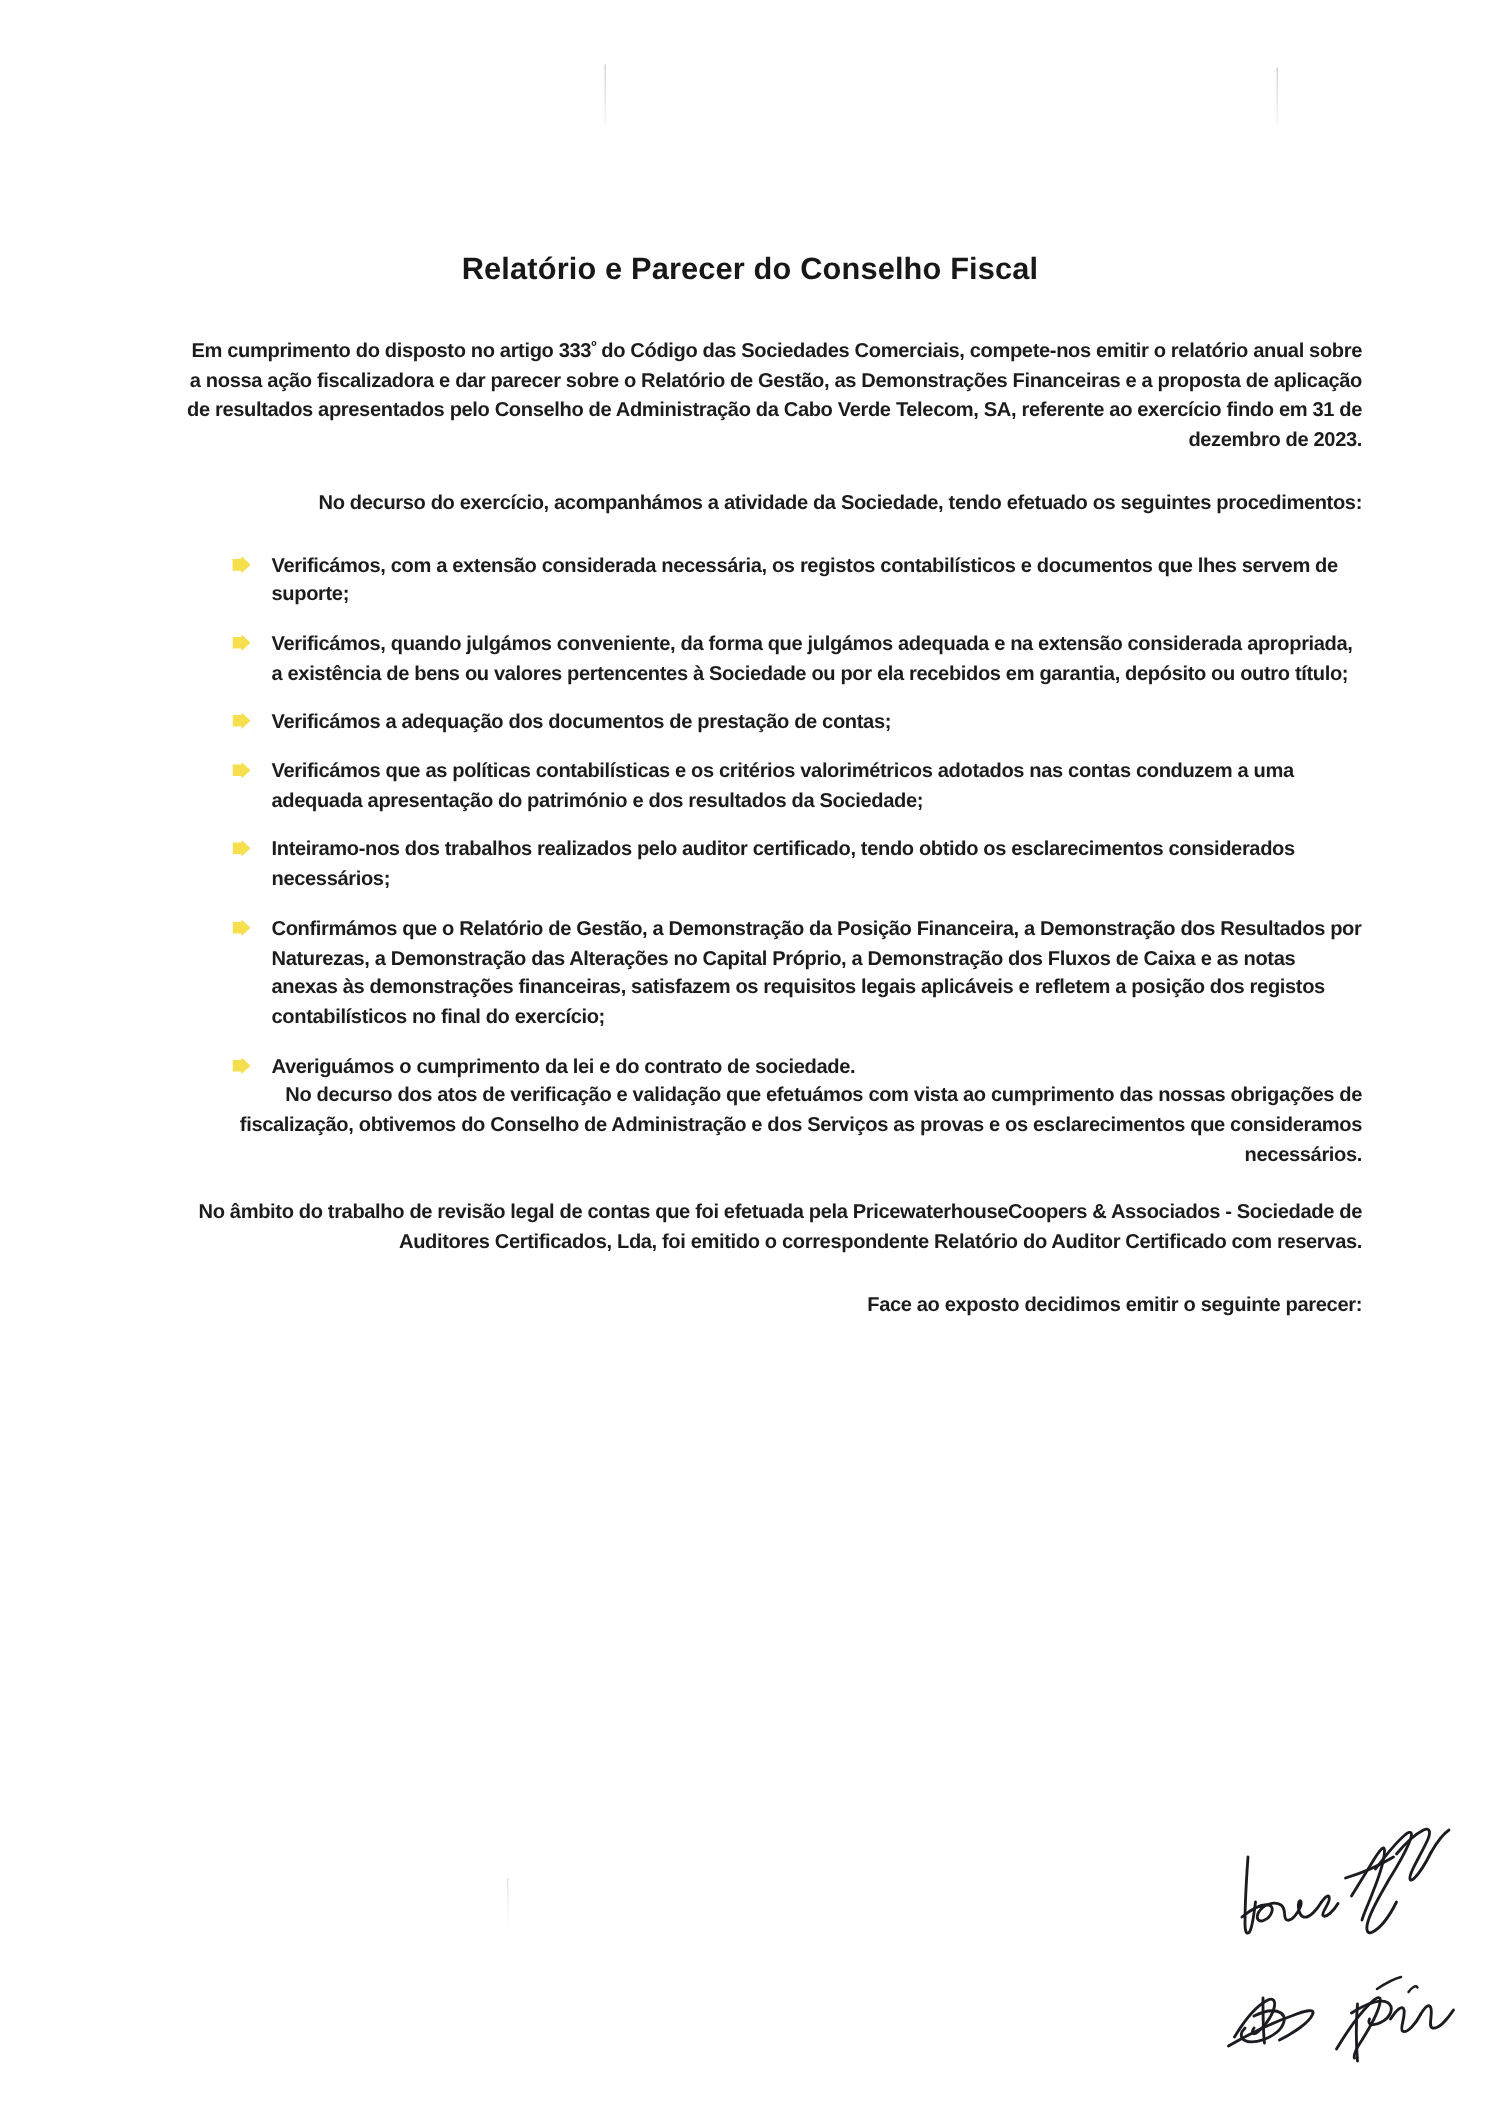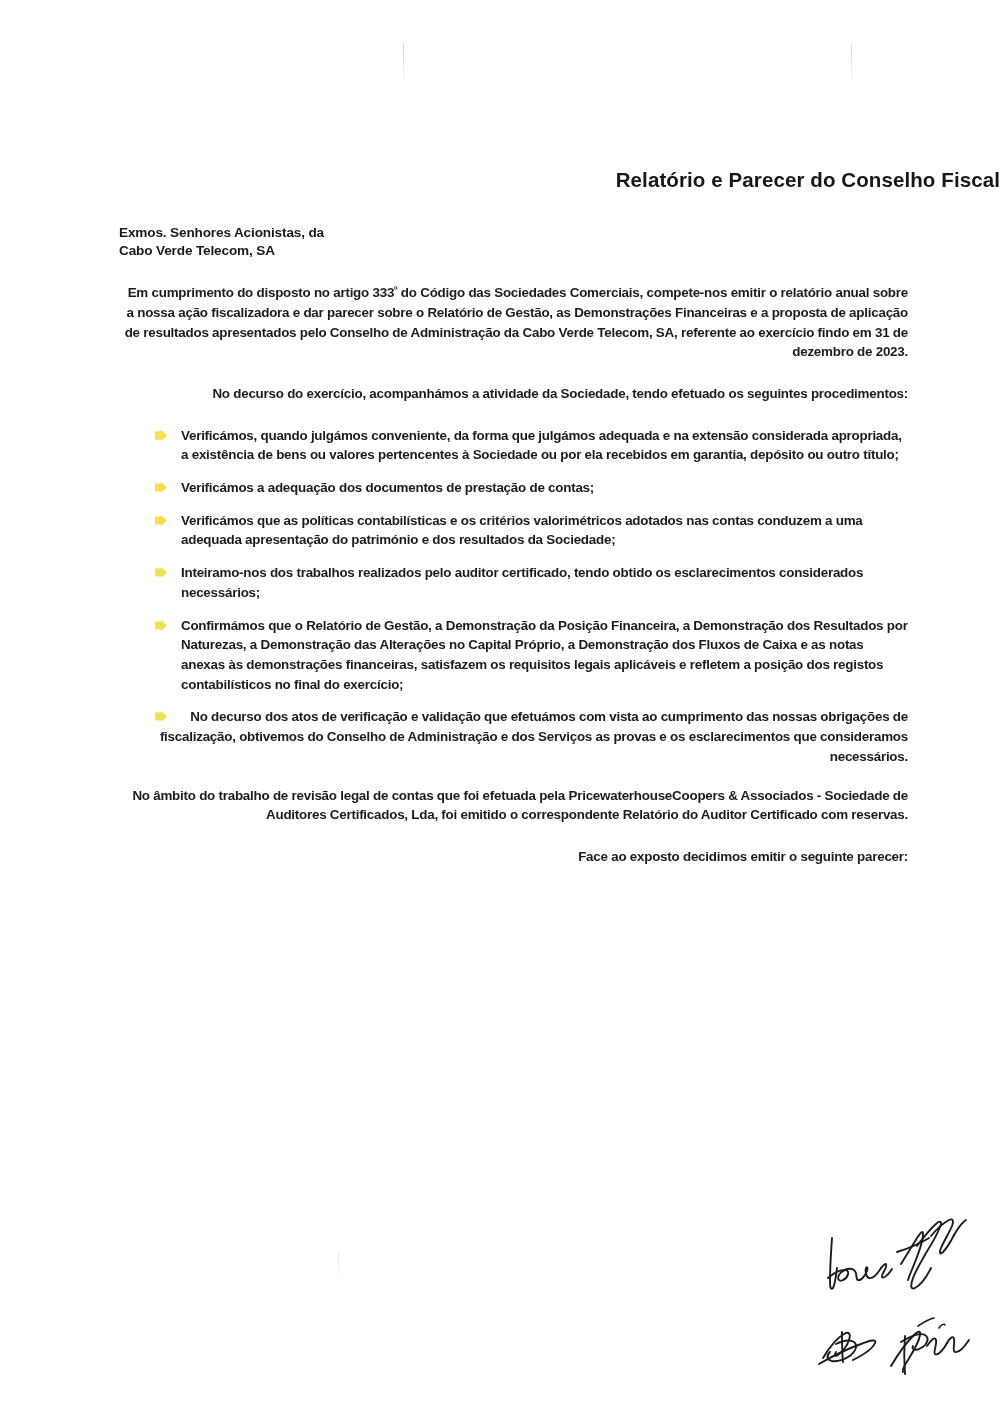--- a/index.html
+++ b/index.html
@@ -31,21 +31,21 @@
   .page {
     position: absolute;
     inset: 0;
   }
 
   .doc-title {
     position: absolute;
     left: 0;
     right: 0;
     top: 168px;
-    text-align: right;
+    text-align: center;
     font-size: 20.5px;
     font-weight: bold;
     letter-spacing: 0.1px;
     color: #181818;
   }
 
   .content {
     position: absolute;
     left: 119px;
     top: 224px;
@@ -130,43 +130,47 @@
 <div class="page">
 
   <div class="scan-mark m1"></div>
   <div class="scan-mark m2"></div>
   <div class="scan-mark m3"></div>
 
   <div class="doc-title">Relatório e Parecer do Conselho Fiscal</div>
 
   <div class="content">
 
-    <div class="addressee">
-      <div>Exmos. Senhores Acionistas, da</div>
-      <div>Cabo Verde Telecom, SA</div>
-    </div>
 
     <p class="para lead"><span>Em cumprimento do disposto no artigo 333</span><sup class="ord">º</sup><span> do Código das Sociedades Comerciais, compete-nos emitir o relatório anual sobre a nossa ação fiscalizadora e dar parecer sobre o Relatório de Gestão, as Demonstrações Financeiras e a proposta de aplicação de resultados apresentados pelo Conselho de Administração da Cabo Verde Telecom, SA, referente ao exercício findo em 31 de dezembro de 2023.</span></p>
 
     <p class="para lead">No decurso do exercício, acompanhámos a atividade da Sociedade, tendo efetuado os seguintes procedimentos:</p>
 
     <ul class="proc-list">
       <li>
         <span class="bullet-arrow">
           <svg width="12" height="11" viewBox="0 0 12 11" xmlns="http://www.w3.org/2000/svg">
             <path d="M0 1.6 h6 V0 L12 5.5 L6 11 V9.4 H0 Z" fill="#F5DF4D"></path>
           </svg>
         </span>
       </li>
       <li>
         <span class="bullet-arrow">
           <svg width="12" height="11" viewBox="0 0 12 11" xmlns="http://www.w3.org/2000/svg">
             <path d="M0 1.6 h6 V0 L12 5.5 L6 11 V9.4 H0 Z" fill="#F5DF4D"></path>
           </svg>
         </span>
+        <span>Verificámos, com a extensão considerada necessária, os registos contabilísticos e documentos que lhes servem de suporte;</span>
+      </li>
+      <li>
+        <span class="bullet-arrow">
+          <svg width="12" height="11" viewBox="0 0 12 11" xmlns="http://www.w3.org/2000/svg">
+            <path d="M0 1.6 h6 V0 L12 5.5 L6 11 V9.4 H0 Z" fill="#F5DF4D"></path>
+          </svg>
+        </span>
         <span>Verificámos, quando julgámos conveniente, da forma que julgámos adequada e na extensão considerada apropriada, a existência de bens ou valores pertencentes à Sociedade ou por ela recebidos em garantia, depósito ou outro título;</span>
       </li>
       <li>
         <span class="bullet-arrow">
           <svg width="12" height="11" viewBox="0 0 12 11" xmlns="http://www.w3.org/2000/svg">
             <path d="M0 1.6 h6 V0 L12 5.5 L6 11 V9.4 H0 Z" fill="#F5DF4D"></path>
           </svg>
         </span>
         <span>Verificámos a adequação dos documentos de prestação de contas;</span>
       </li>
@@ -193,20 +197,21 @@
           </svg>
         </span>
         <span>Confirmámos que o Relatório de Gestão, a Demonstração da Posição Financeira, a Demonstração dos Resultados por Naturezas, a Demonstração das Alterações no Capital Próprio, a Demonstração dos Fluxos de Caixa e as notas anexas às demonstrações financeiras, satisfazem os requisitos legais aplicáveis e refletem a posição dos registos contabilísticos no final do exercício;</span>
       </li>
       <li>
         <span class="bullet-arrow">
           <svg width="12" height="11" viewBox="0 0 12 11" xmlns="http://www.w3.org/2000/svg">
             <path d="M0 1.6 h6 V0 L12 5.5 L6 11 V9.4 H0 Z" fill="#F5DF4D"></path>
           </svg>
         </span>
+        <span>Averiguámos o cumprimento da lei e do contrato de sociedade.</span>
       </li>
     </ul>
 
     <div class="closing">
       <p class="para">No decurso dos atos de verificação e validação que efetuámos com vista ao cumprimento das nossas obrigações de fiscalização, obtivemos do Conselho de Administração e dos Serviços as provas e os esclarecimentos que consideramos necessários.</p>
       <p class="para">No âmbito do trabalho de revisão legal de contas que foi efetuada pela PricewaterhouseCoopers &amp; Associados - Sociedade de Auditores Certificados, Lda, foi emitido o correspondente Relatório do Auditor Certificado com reservas.</p>
     </div>
 
     <div class="final-line">
       <p class="para">Face ao exposto decidimos emitir o seguinte parecer:</p>

